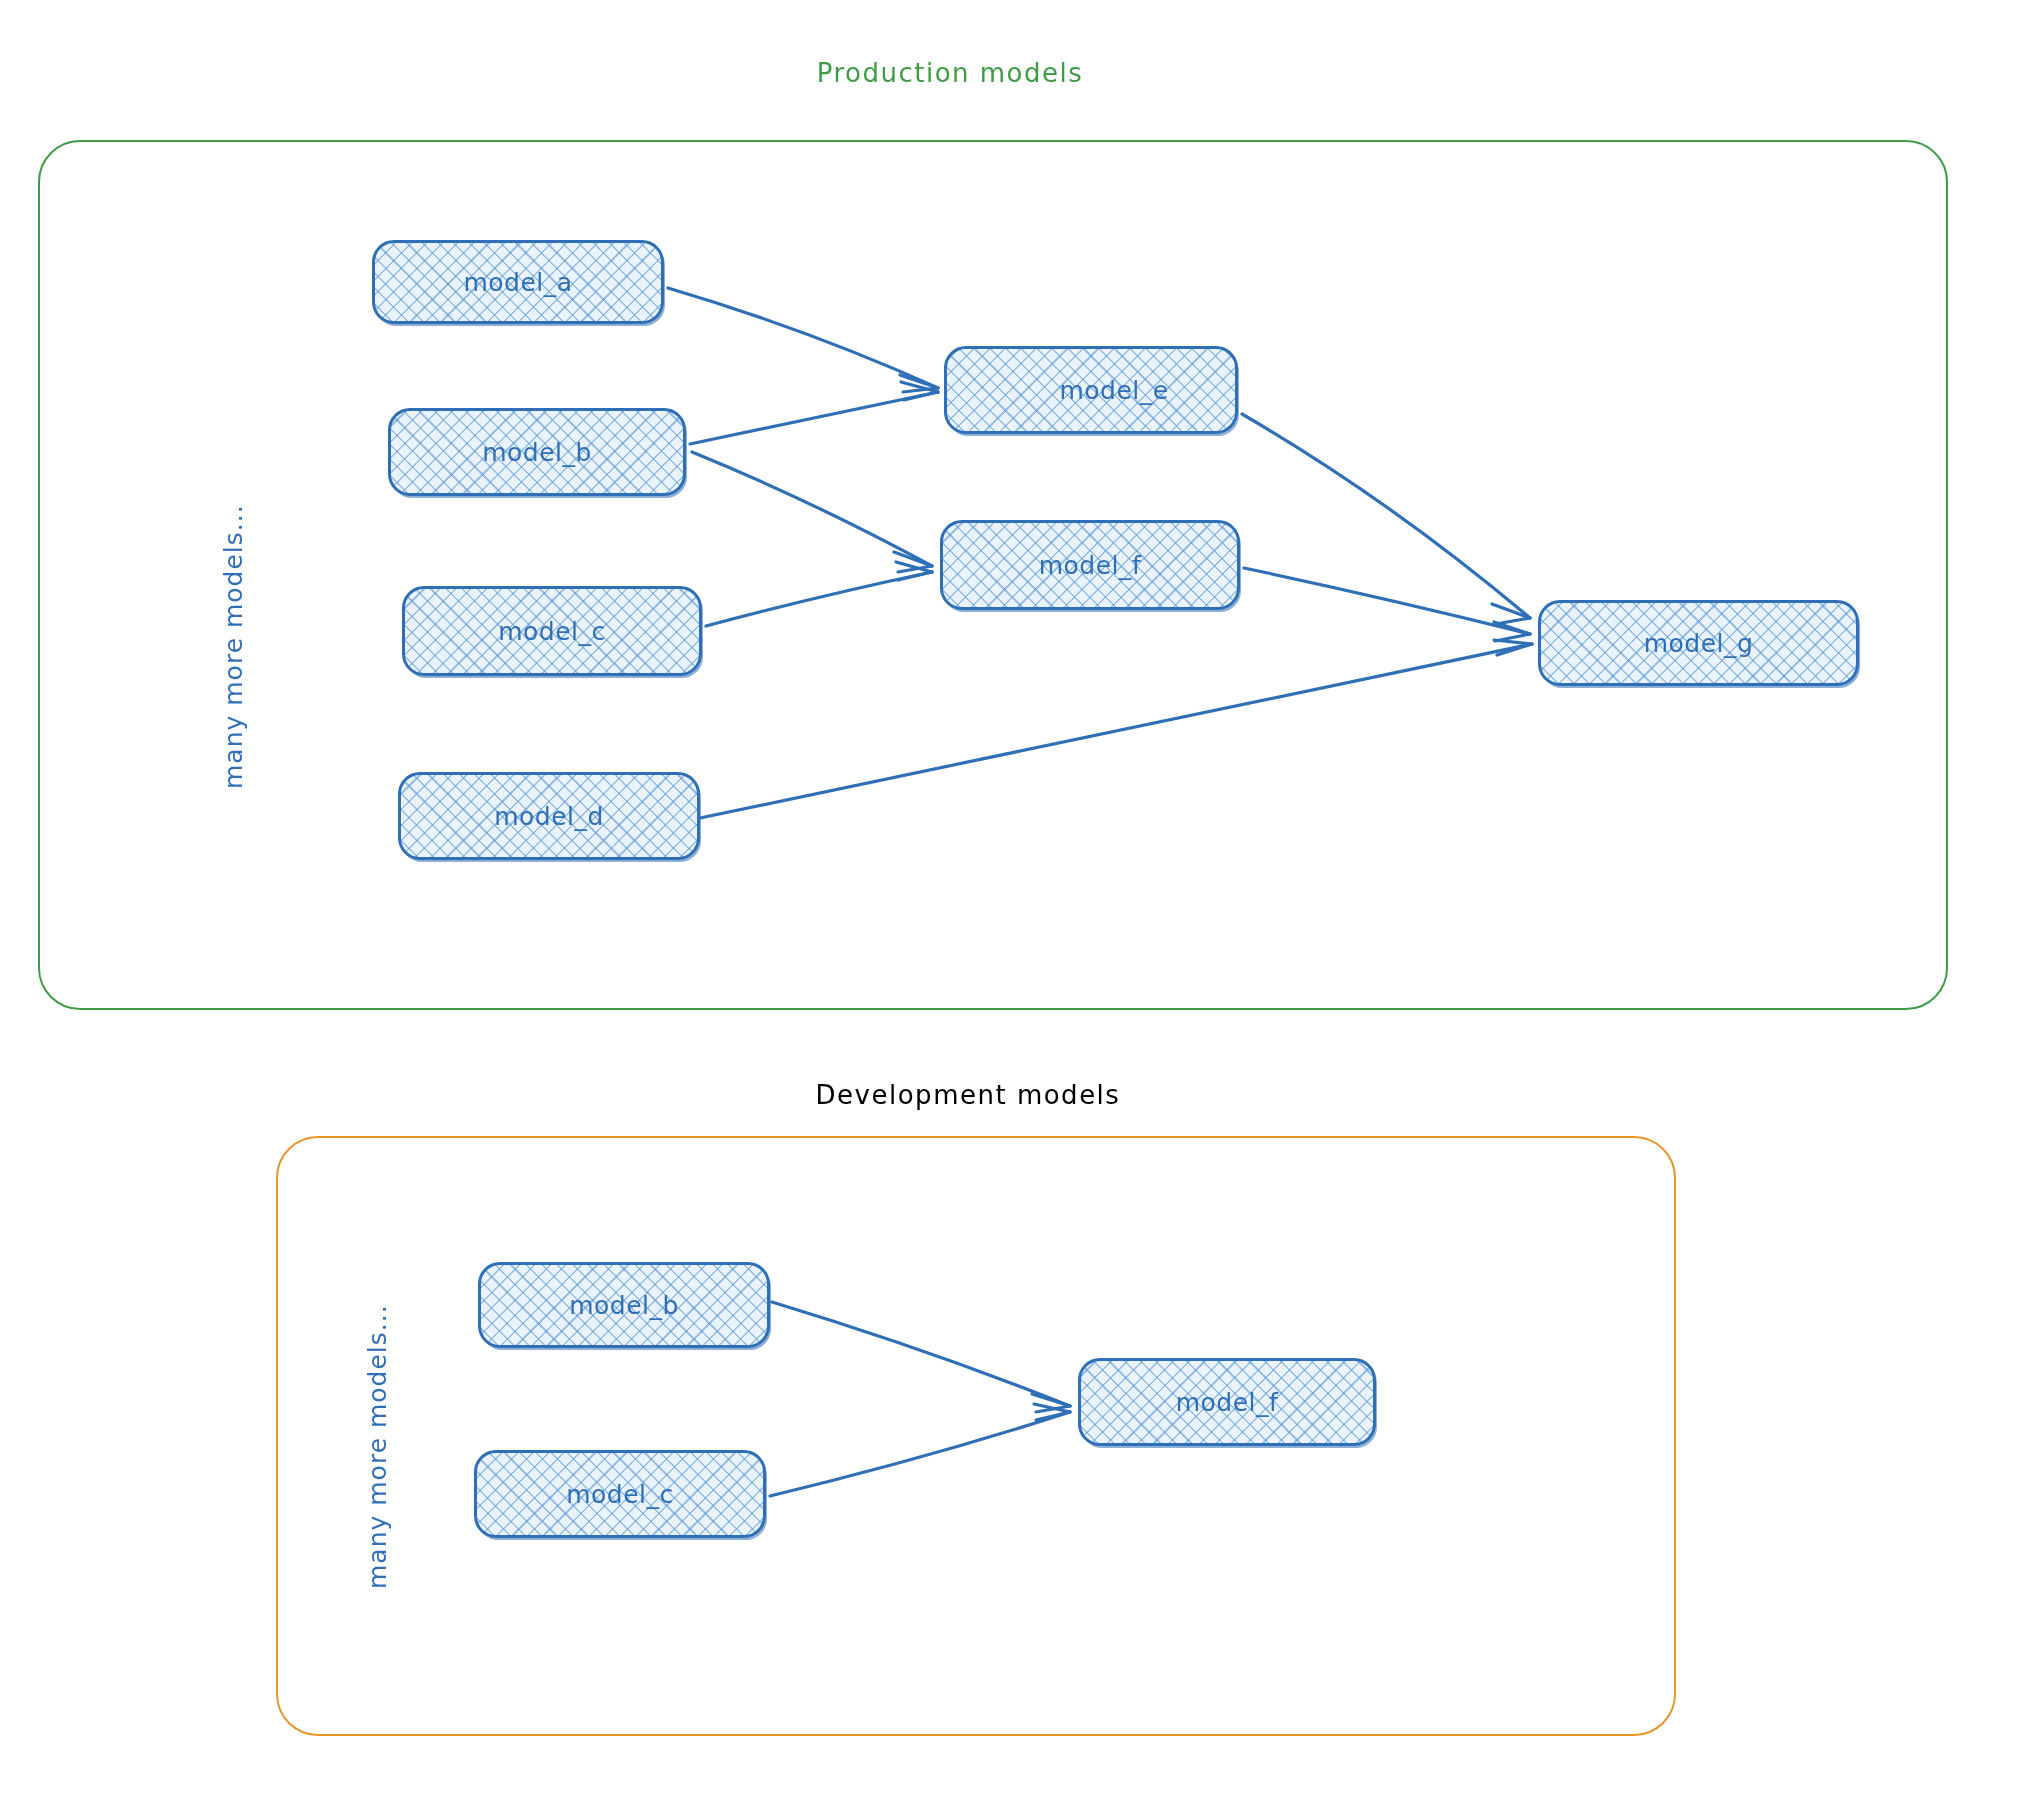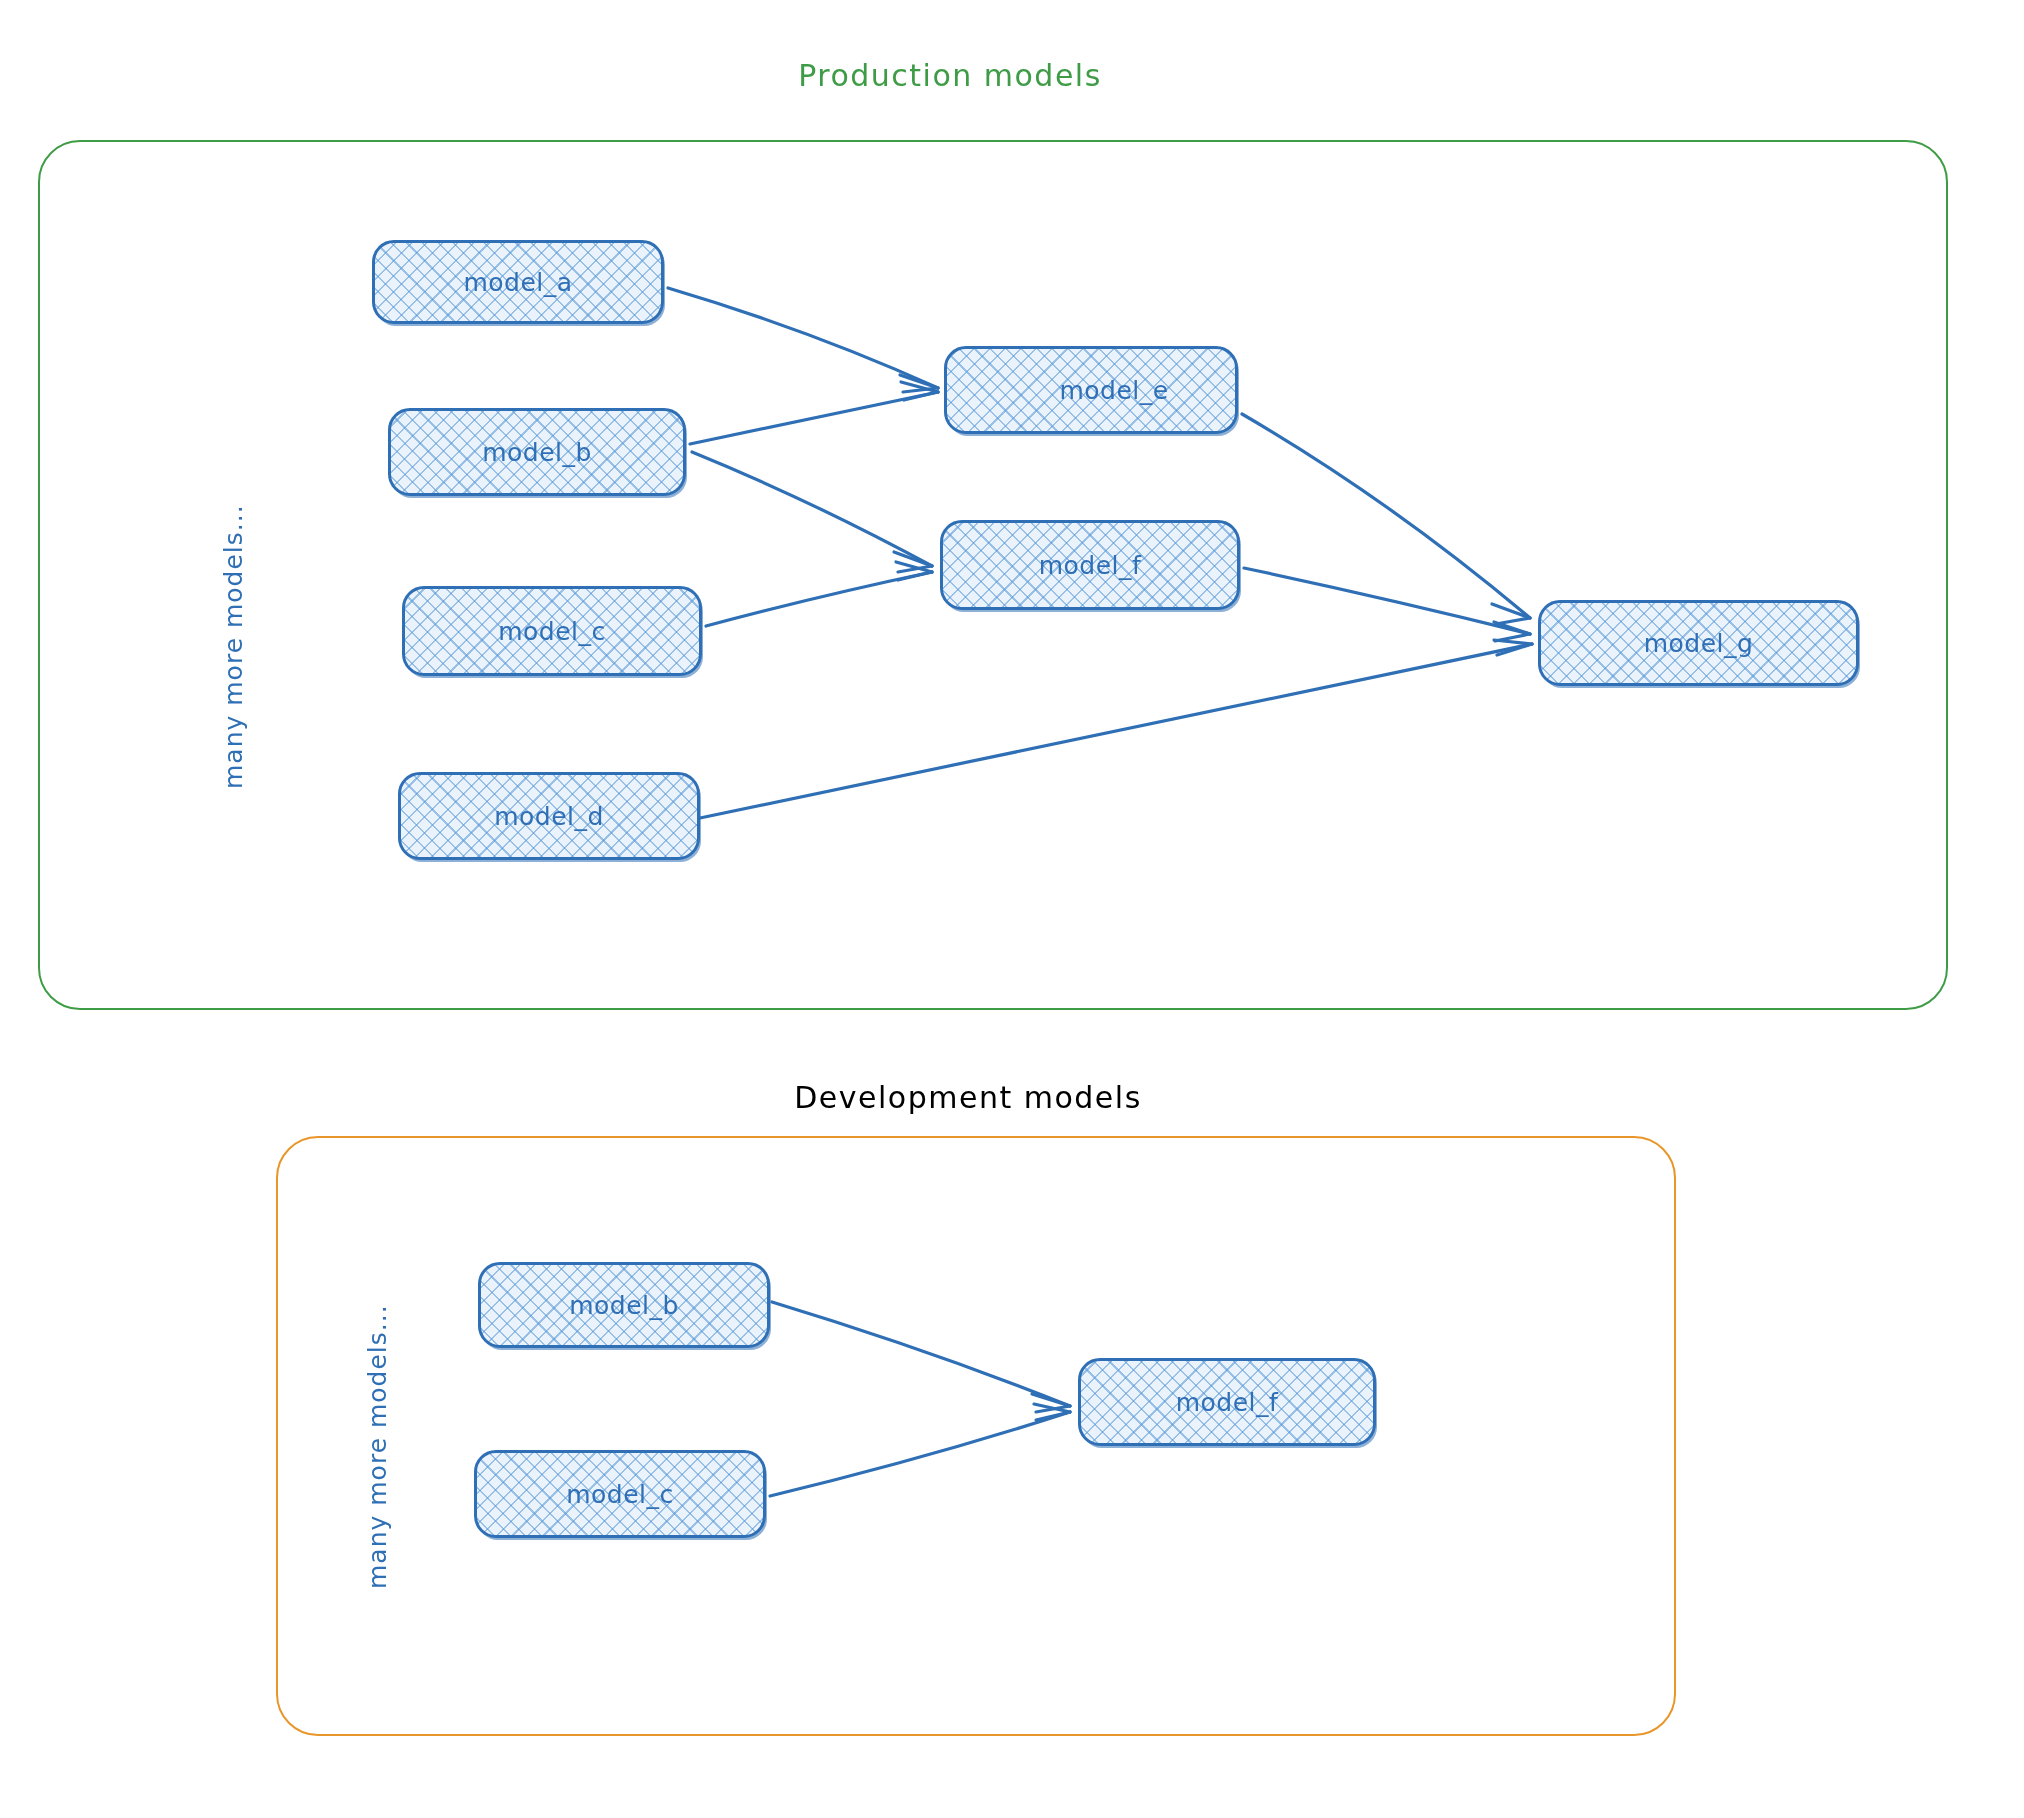--- a/index.html
+++ b/index.html
@@ -16,21 +16,21 @@
   }
   #stage {
     position: absolute;
     left: 0; top: 0;
     width: 2024px;
     height: 1818px;
   }
   .group-title {
     position: absolute;
     font-family: "DejaVu Sans", sans-serif;
-    font-size: 30px;
+    font-size: 26px;
     letter-spacing: 1.5px;
     white-space: nowrap;
     transform: translateX(-50%);
   }
   .group-title.prod { color: #3f9c46; }
   .group-title.dev  { color: #000000; }
 
   .group-box {
     position: absolute;
     border-radius: 42px;

